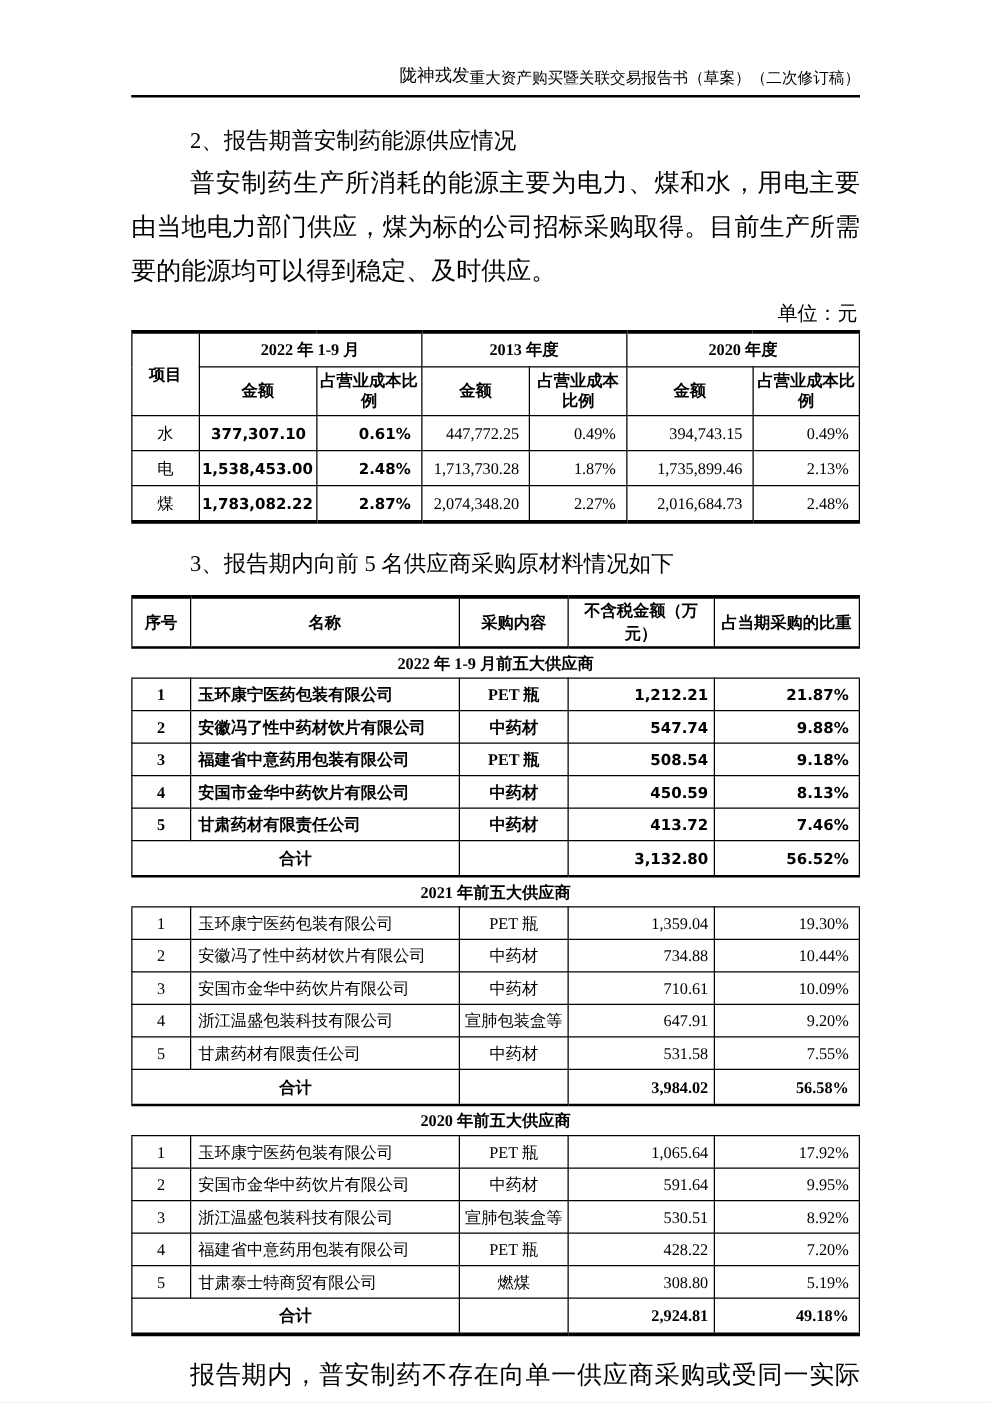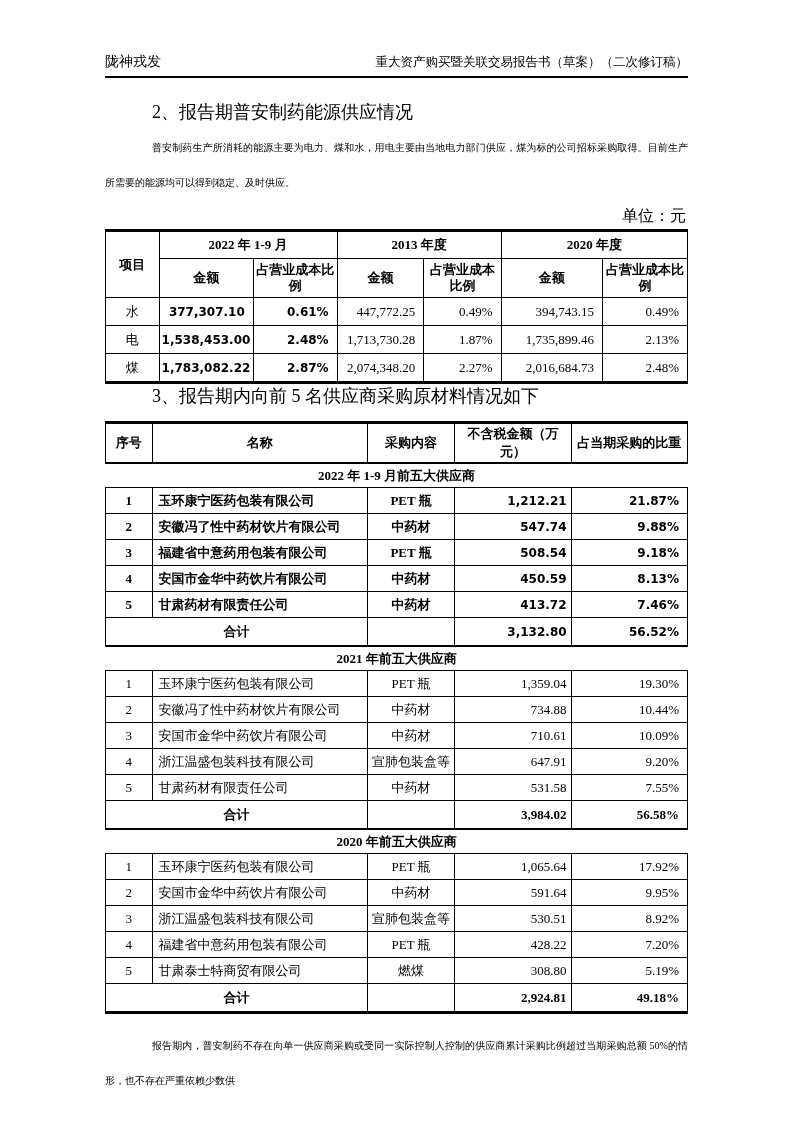--- a/index.html
+++ b/index.html
@@ -5,28 +5,28 @@
   html,body{margin:0;padding:0;background:#e8e8e8;}
   .page{
     width:793px;height:1122px;box-sizing:border-box;
     background:#ffffff;color:#000;
     padding:52px 105px 0 105px;
     font-family:"Liberation Serif","DejaVu Serif",serif;
     position:relative;overflow:hidden;
   }
   
   .doc-header{
-    display:flex;justify-content:space-between;align-items:flex-end;
+    display:flex;justify-content:flex-end;align-items:flex-end;
     border-bottom:2px solid #000;padding-bottom:4px;line-height:20px;font-family:Liberation Serif, serif;
   }
   .doc-header .left{font-size:14px;}
   .doc-header .right{font-size:12.5px;}
   
   .sec-heading{font-size:18px;margin:22px 0 0 0;text-indent:47px;font-weight:normal;line-height:24px;}
-  .body-par{font-size:10px;line-height:35px;text-align:justify;text-indent:47px;margin:6px 0 0 0;}
+  .body-par{font-size:20px;line-height:35px;text-align:justify;text-indent:47px;margin:6px 0 0 0;}
   .unit-line{font-size:16px;text-align:right;margin:6px 2px 2px 0;}
   
   table{border-collapse:collapse;width:100%;table-layout:fixed;}
   td,th{border:1px solid #000;font-size:13px;padding:1px 2px;overflow:hidden;}
   th{font-weight:bold;}
   
   .t1 .grp th{height:24px;border-top:3px solid #000;}
   .t1 .sub th{height:36px;line-height:16px;}
   .t1 td{height:25px;}
   .t1 .item{text-align:center;}
@@ -118,21 +118,21 @@
       <td class="num bold-num">1,783,082.22</td>
       <td class="num bold-num">2.87%</td>
       <td class="num">2,074,348.20</td>
       <td class="num">2.27%</td>
       <td class="num">2,016,684.73</td>
       <td class="num">2.48%</td>
     </tr>
   </tbody>
     </table>
 
-  <div class="sec-heading" style="margin-top:0">3、报告期内向前 5 名供应商采购原材料情况如下</div>
+  <div class="sec-heading" style="margin-top:20px">3、报告期内向前 5 名供应商采购原材料情况如下</div>
 
   <table class="t2">
     <colgroup>
       <col style="width:8%">
         <col style="width:37%">
         <col style="width:15%">
         <col style="width:20%">
         <col style="width:20%">
     </colgroup>
     <tbody>

